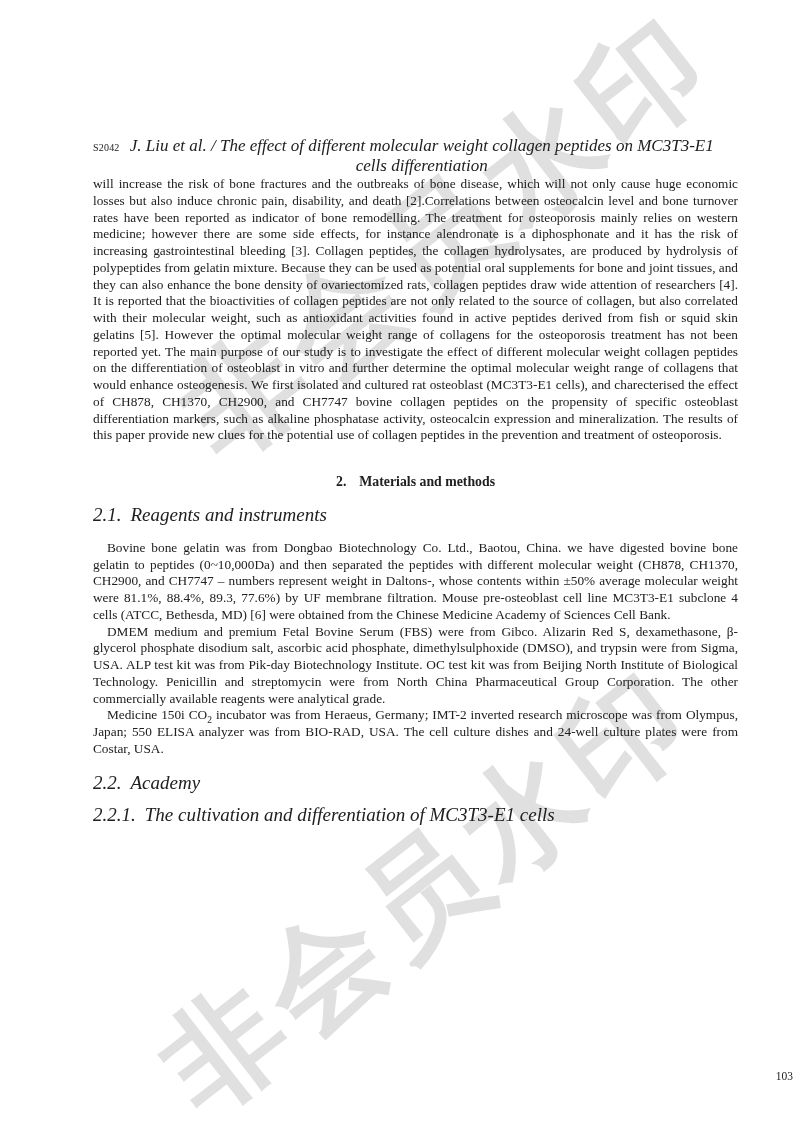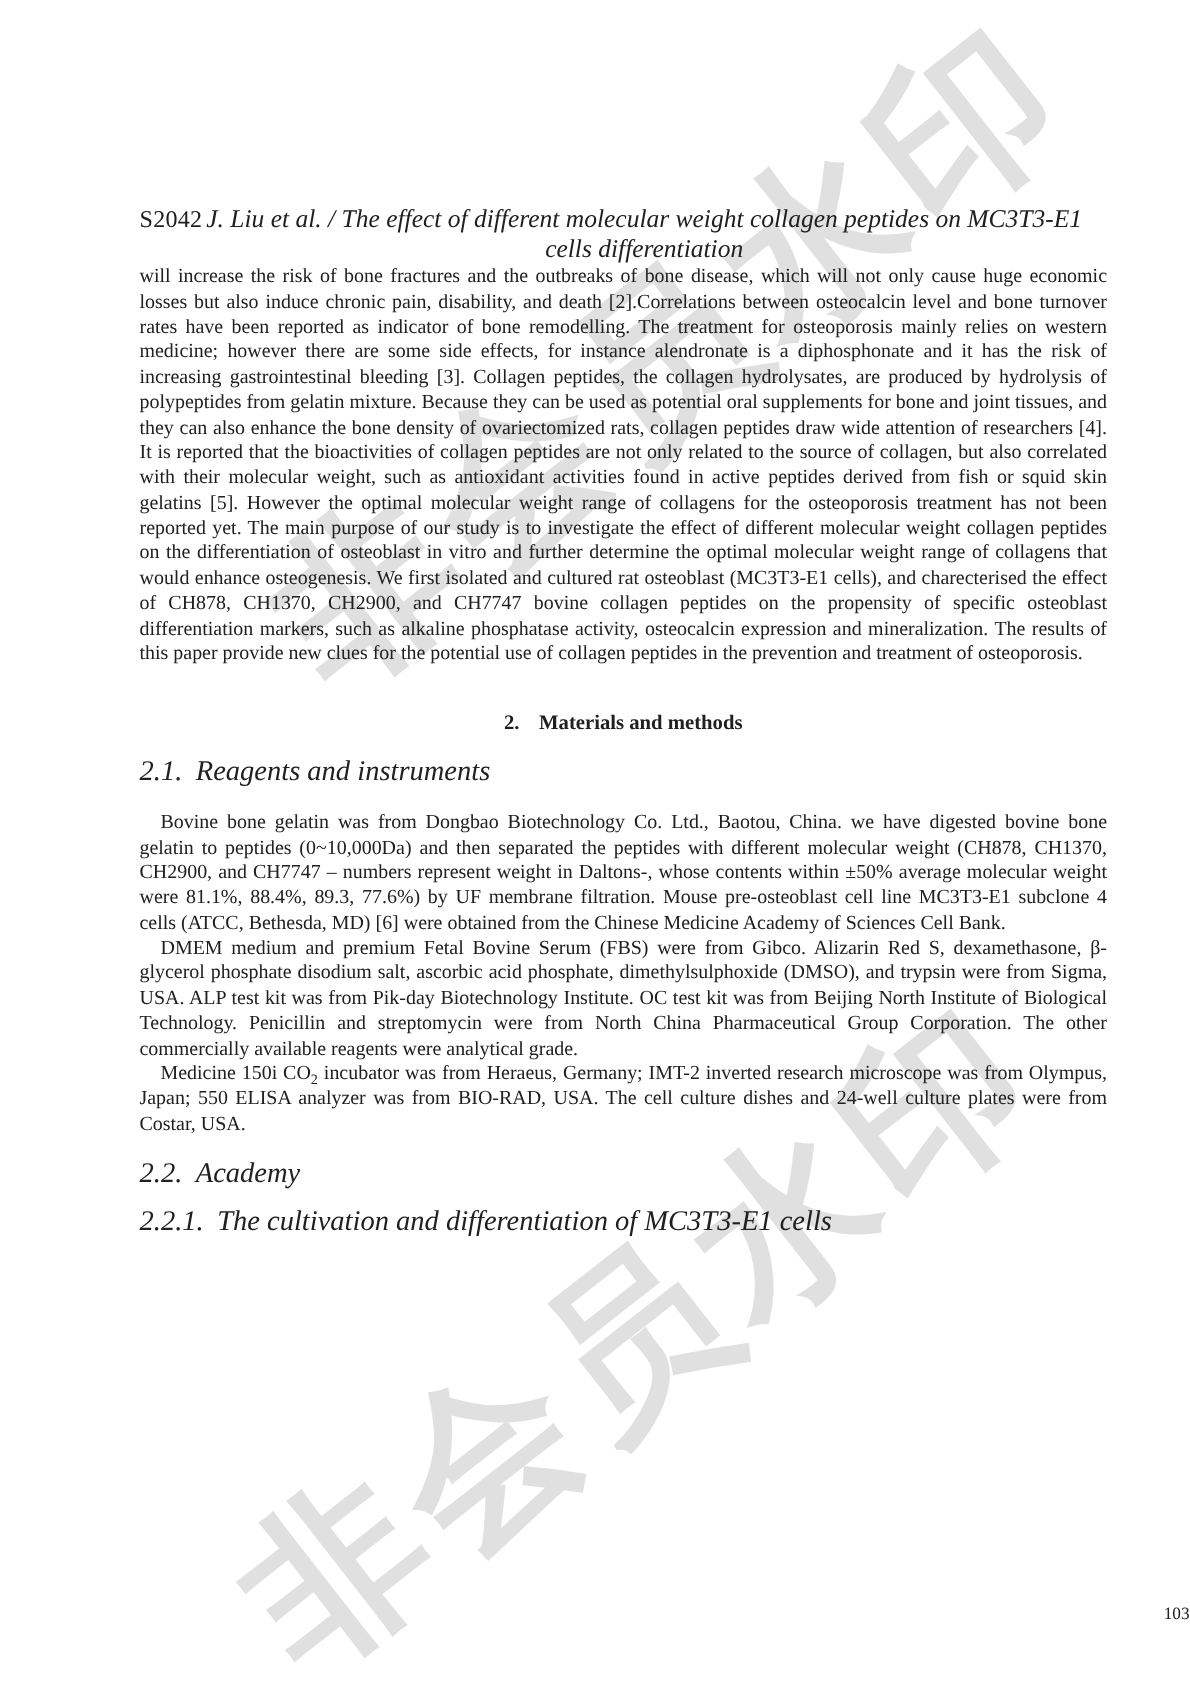--- a/index.html
+++ b/index.html
@@ -12,21 +12,21 @@
     position:absolute; z-index:0; white-space:nowrap;
     font-family:"DejaVu Sans",sans-serif; font-weight:bold;
     font-size:118px; letter-spacing:8px; color:#d9d9d9; opacity:.8;
     transform:rotate(-38deg); transform-origin:center;
   }
   .wm-top    { left:132px; top:158px; }
   .wm-bottom { left:112px; top:812px; }
   
   .content { position:absolute; left:93px; top:136px; width:645px; z-index:1; }
   .page-header { display:flex; align-items:baseline; }
-  .page-code { font-size:16px; letter-spacing:.2px; }
+  .page-code { font-size:10px; letter-spacing:.2px; }
   .running-title { flex:1; text-align:center; font-style:italic; font-size:17px; padding-right:14px; }
   p.body { margin:0; font-size:13.3px; line-height:16.75px; text-align:justify; }
   p.indent { text-indent:14px; }
   .p-intro { margin-top:27px; }
   .mt0 { margin-top:0; }
   h2.sec { margin:29px 0 0 0; font-size:13.8px; font-weight:bold; line-height:17px;text-align:center; }
   h2.sec .num { margin-right:13px; }
   h3.subsec { margin:17px 0 0 0; font-size:19px; font-weight:normal; font-style:italic; line-height:16.75px; }
   h3.mt16 { margin-top:16px; }
   h3.subsec .num { margin-right:9px; }

